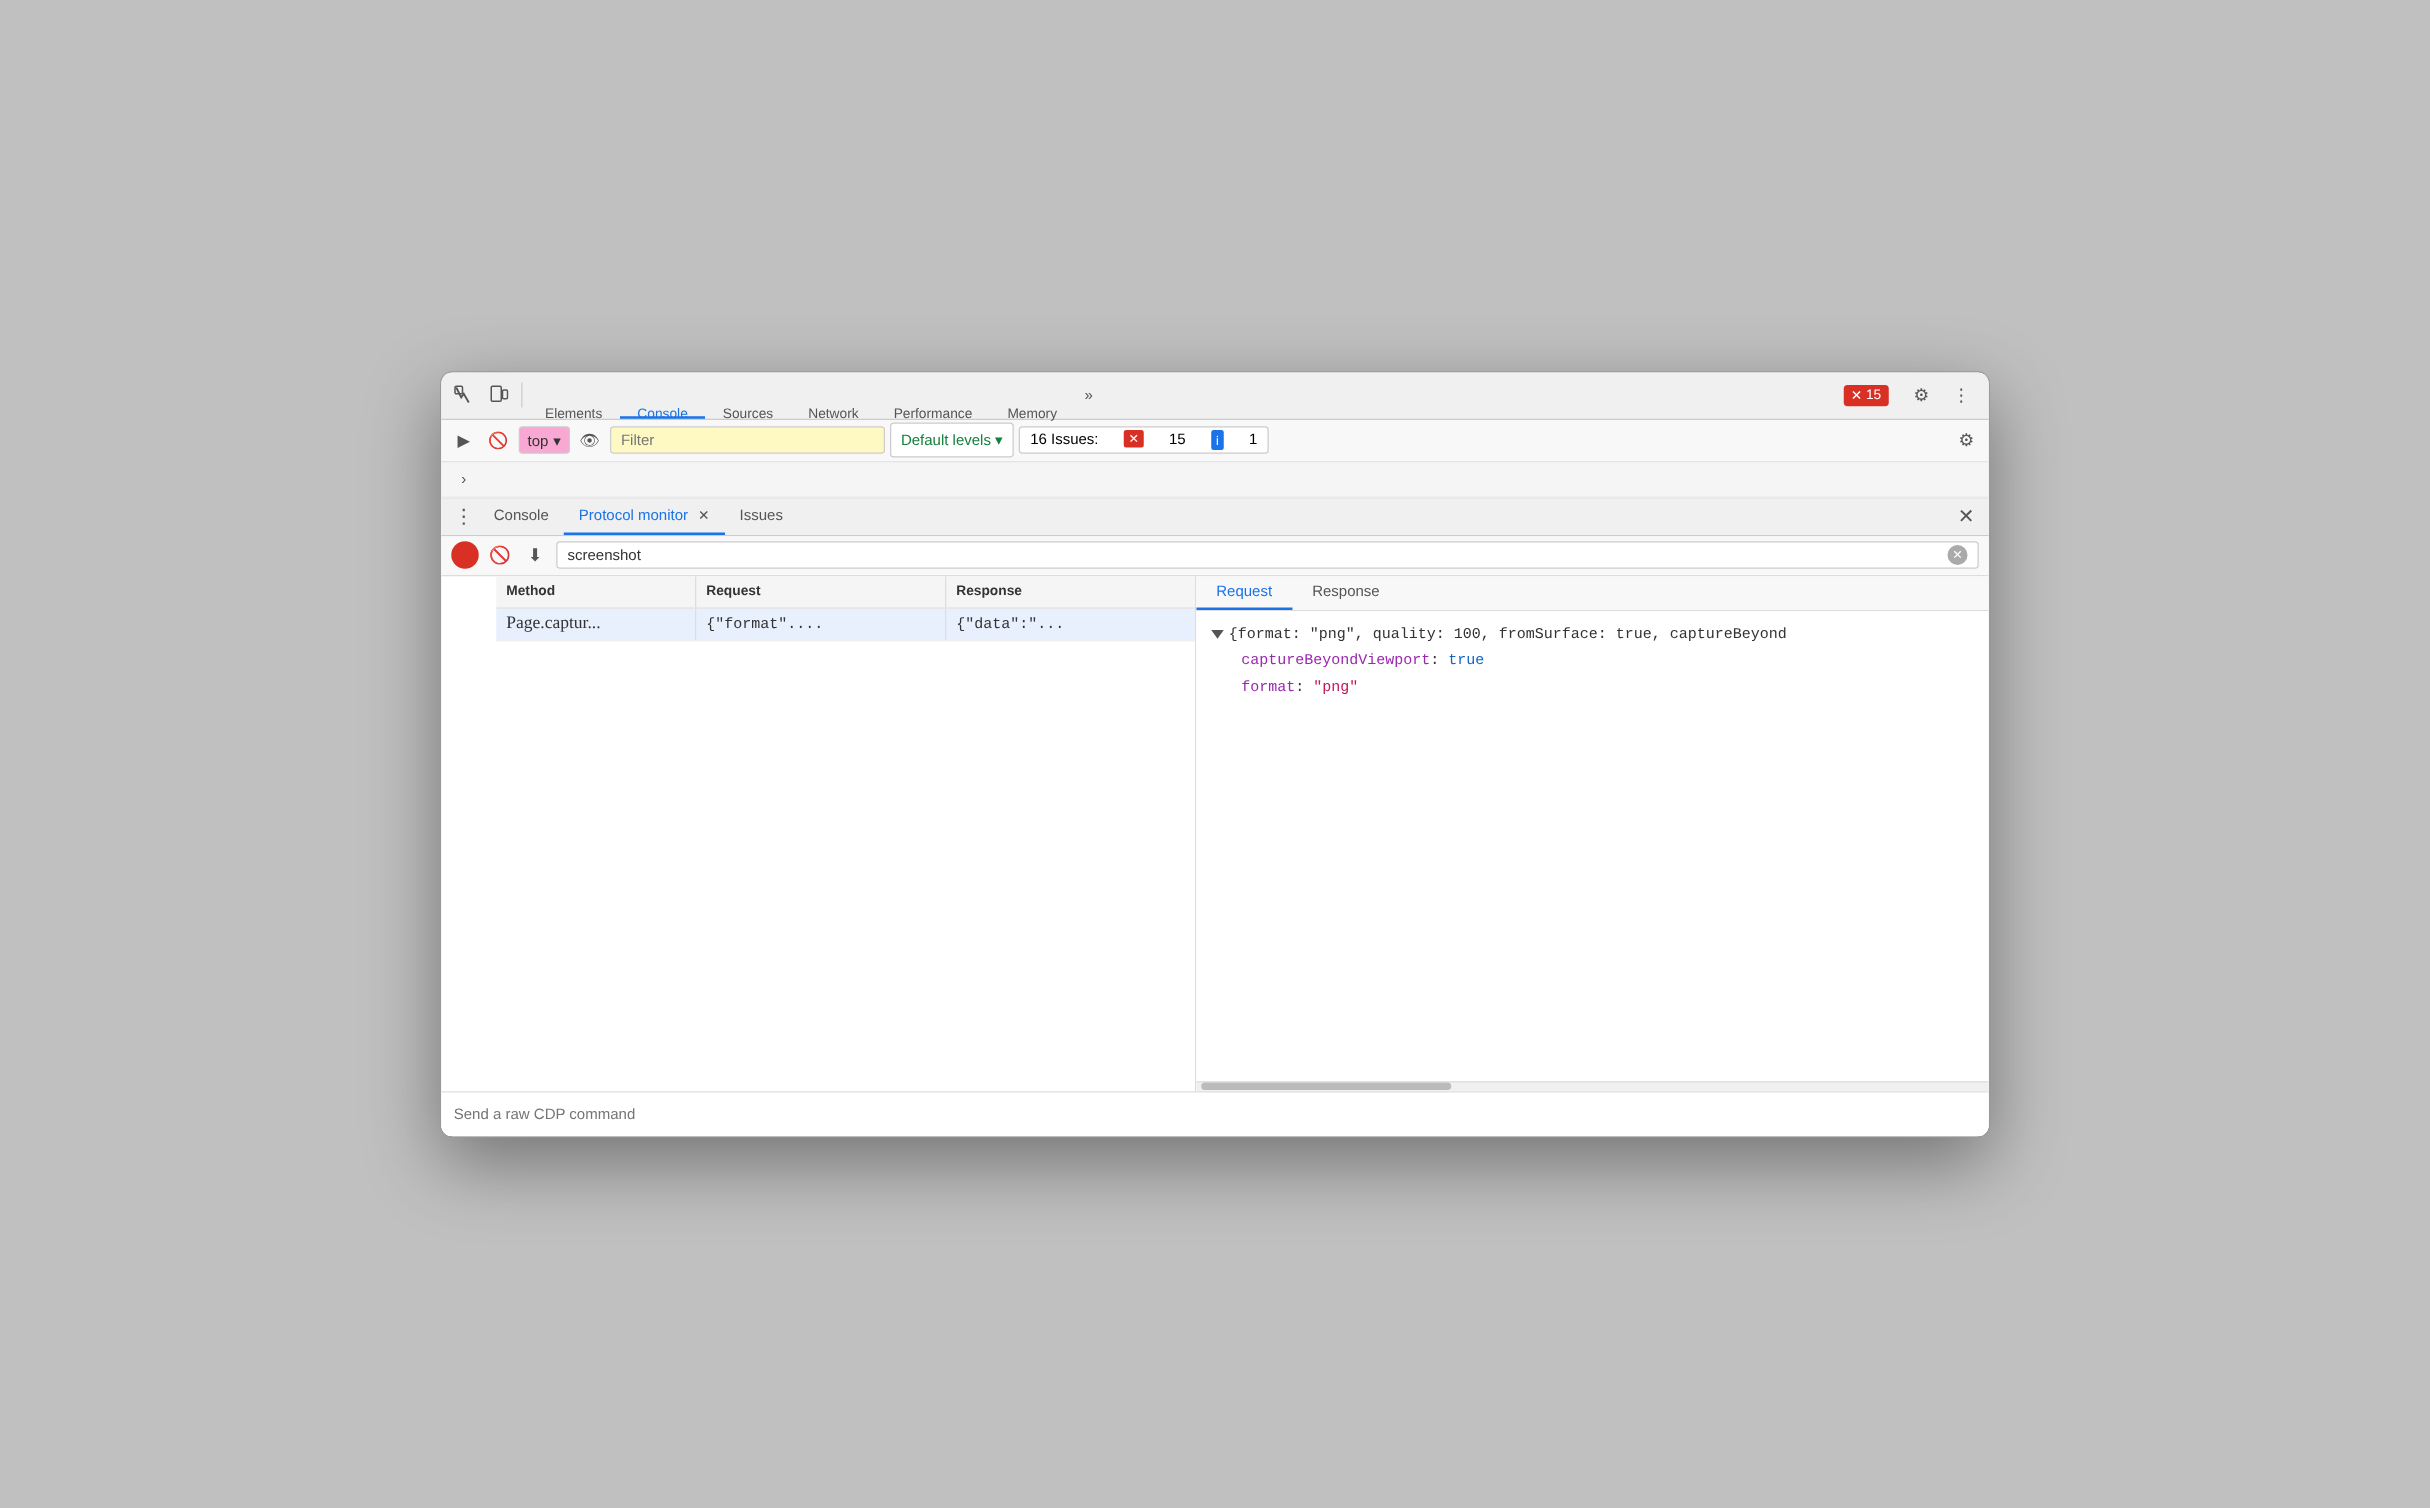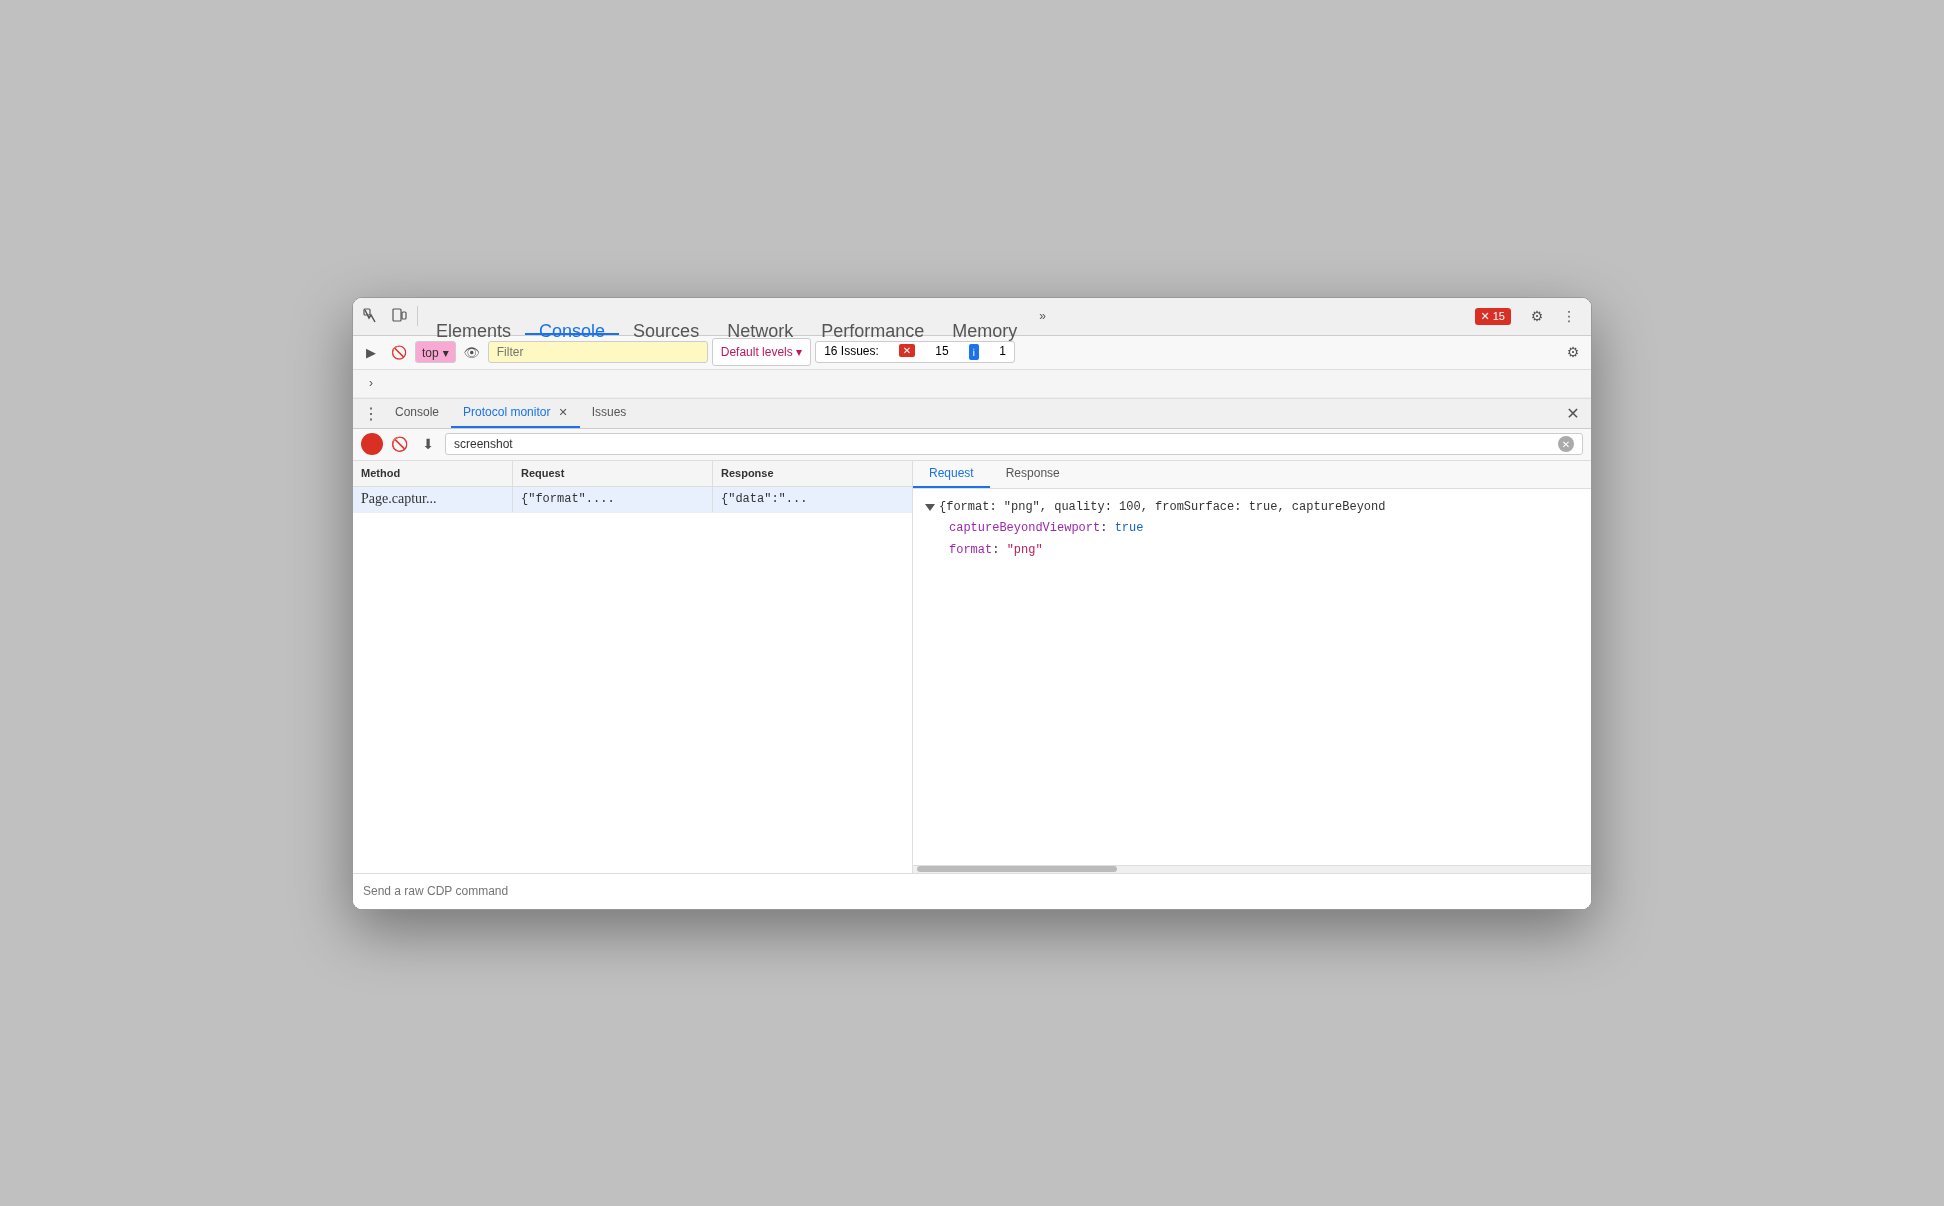--- a/index.html
+++ b/index.html
@@ -81,21 +81,21 @@
       background: #ccc;
       margin: 0 4px;
     }
     .nav-tabs {
       display: flex;
       align-items: stretch;
       height: 38px;
     }
     .nav-tab {
       padding: 0 14px;
-      font-size: 18px;
+      font-size: 11px;
       color: #555;
       cursor: pointer;
       display: flex;
       align-items: center;
       border-bottom: 2px solid transparent;
       white-space: nowrap;
       margin-top: 32px;
     }
     .nav-tab.active {
       color: #1a73e8;
@@ -173,21 +173,21 @@
       padding: 0 8px;
       font-size: 12px;
       background: #fef9c3;
       color: #333;
     }
     .default-levels-btn {
       display: flex;
       align-items: center;
       gap: 4px;
       font-size: 12px;
-      color: #be185d;
+      color: #15803d;
       padding: 13px 8px;
       border: 1px solid #ccc;
       border-radius: 3px;
       background: white;
       cursor: pointer;
       height: 22px;
       white-space: nowrap;
     }
     .issues-badge {
       display: flex;
@@ -368,20 +368,21 @@
     .protocol-body {
       display: flex;
       flex: 1;
       overflow: hidden;
     }
     .left-panel {
       width: 560px;
       border-right: 1px solid #ddd;
       display: flex;
       flex-direction: column;
+      margin-left: 44px;
     }
     .table-header {
       display: flex;
       background: #f5f5f5;
       border-bottom: 1px solid #ddd;
       height: 26px;
     }
     .col-method {
       width: 160px;
       padding: 0 8px;

